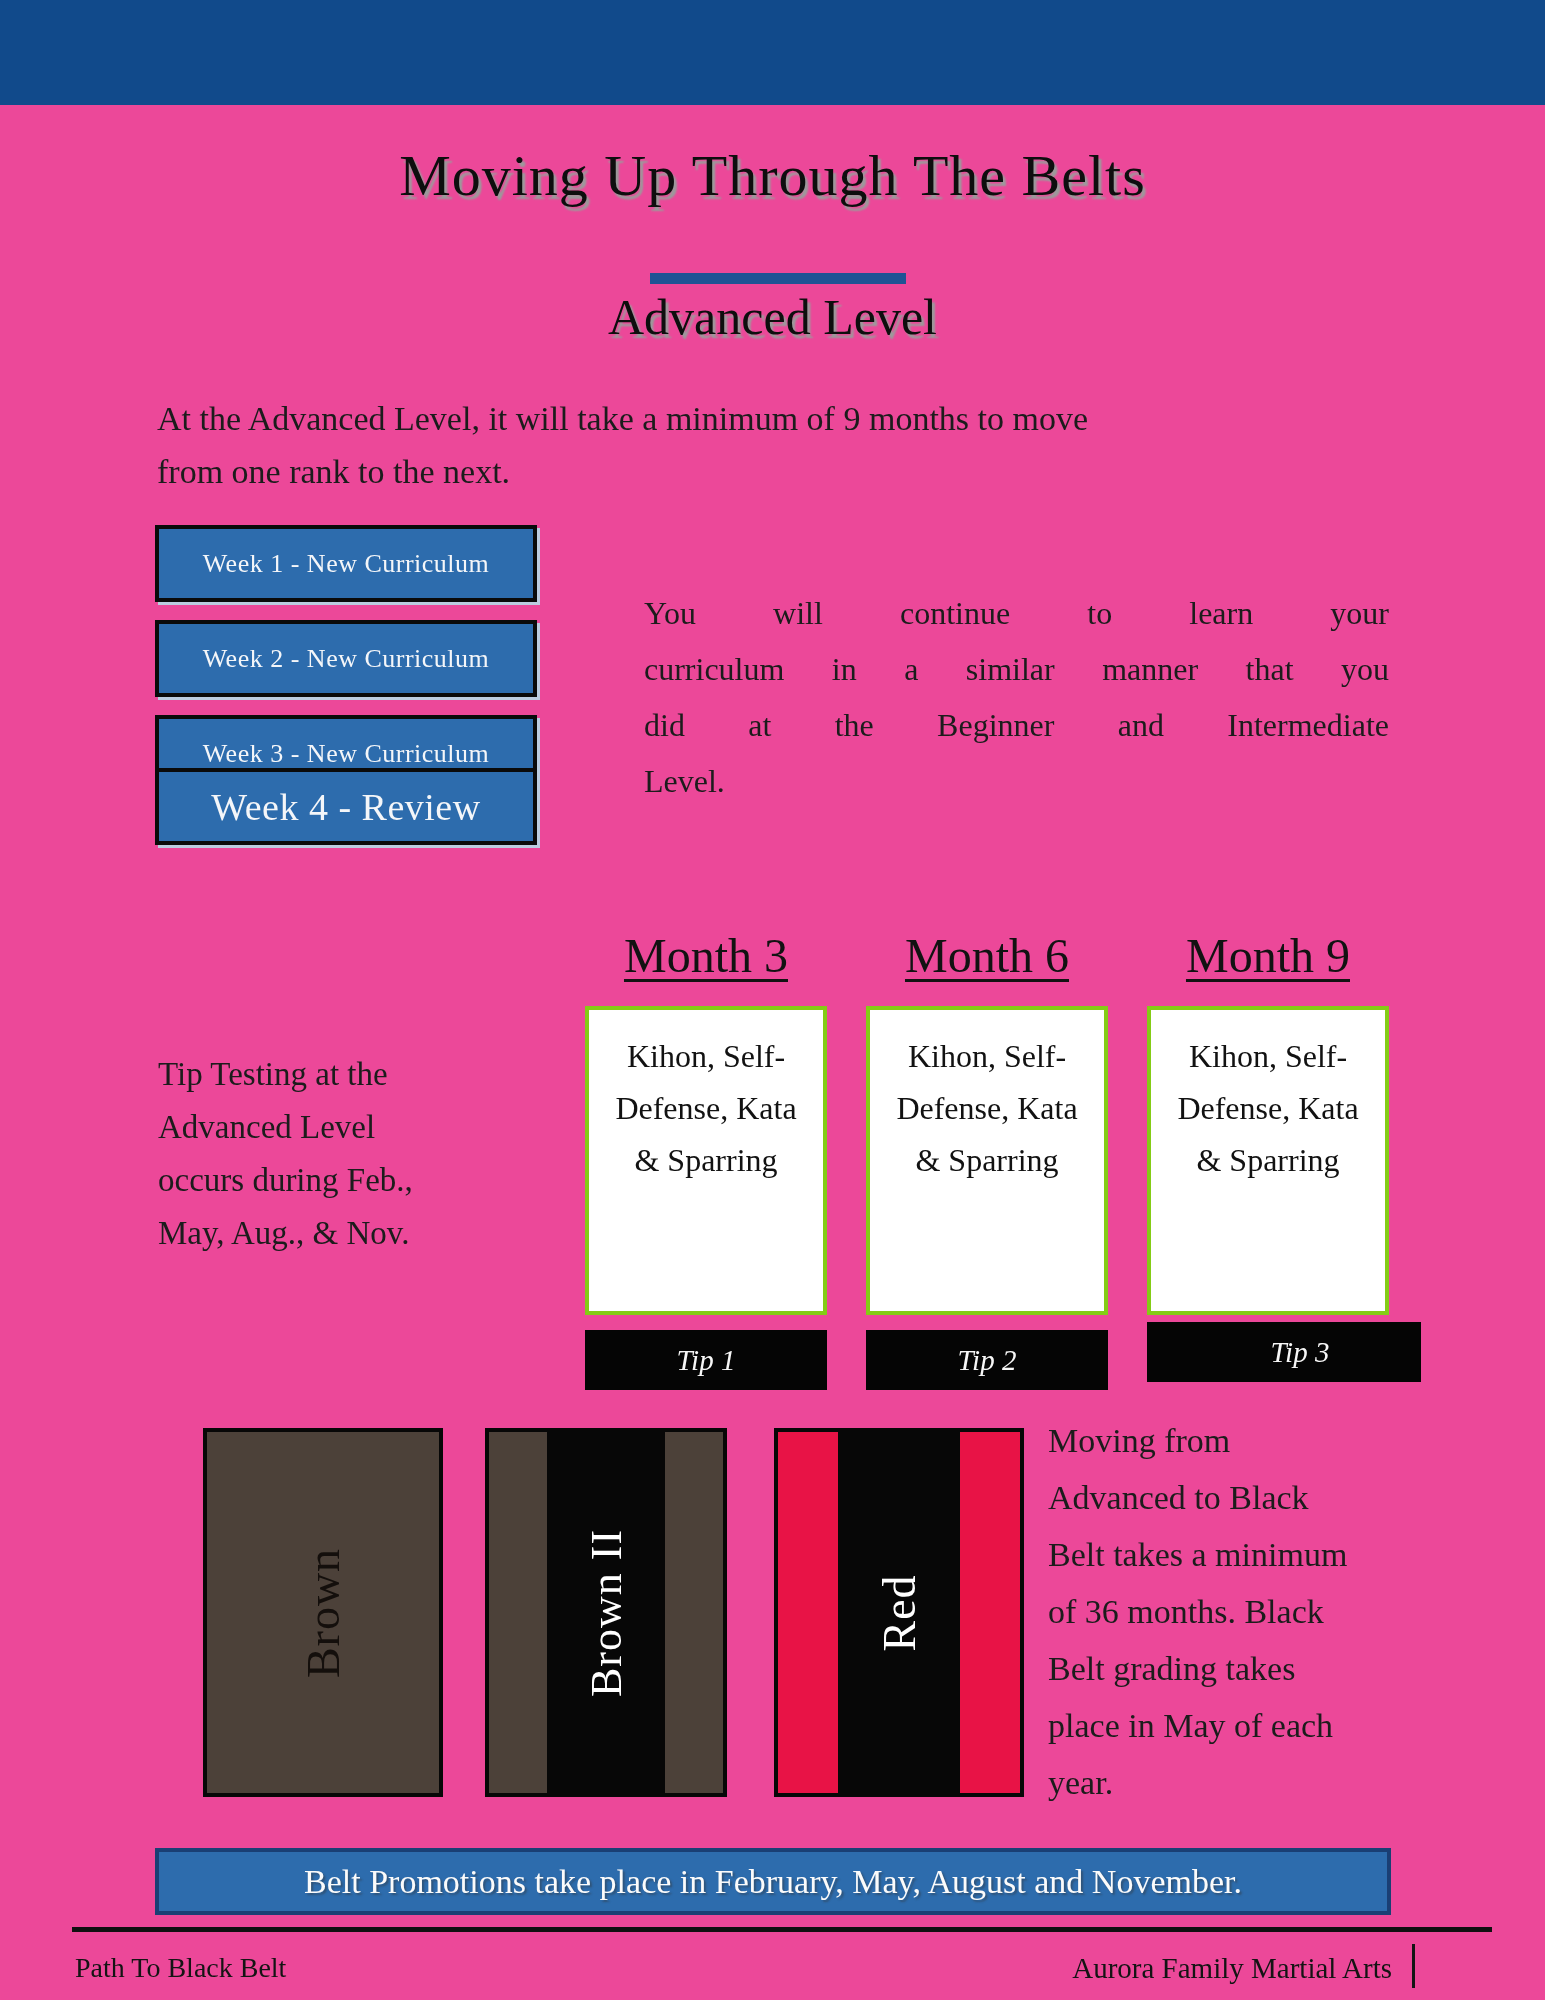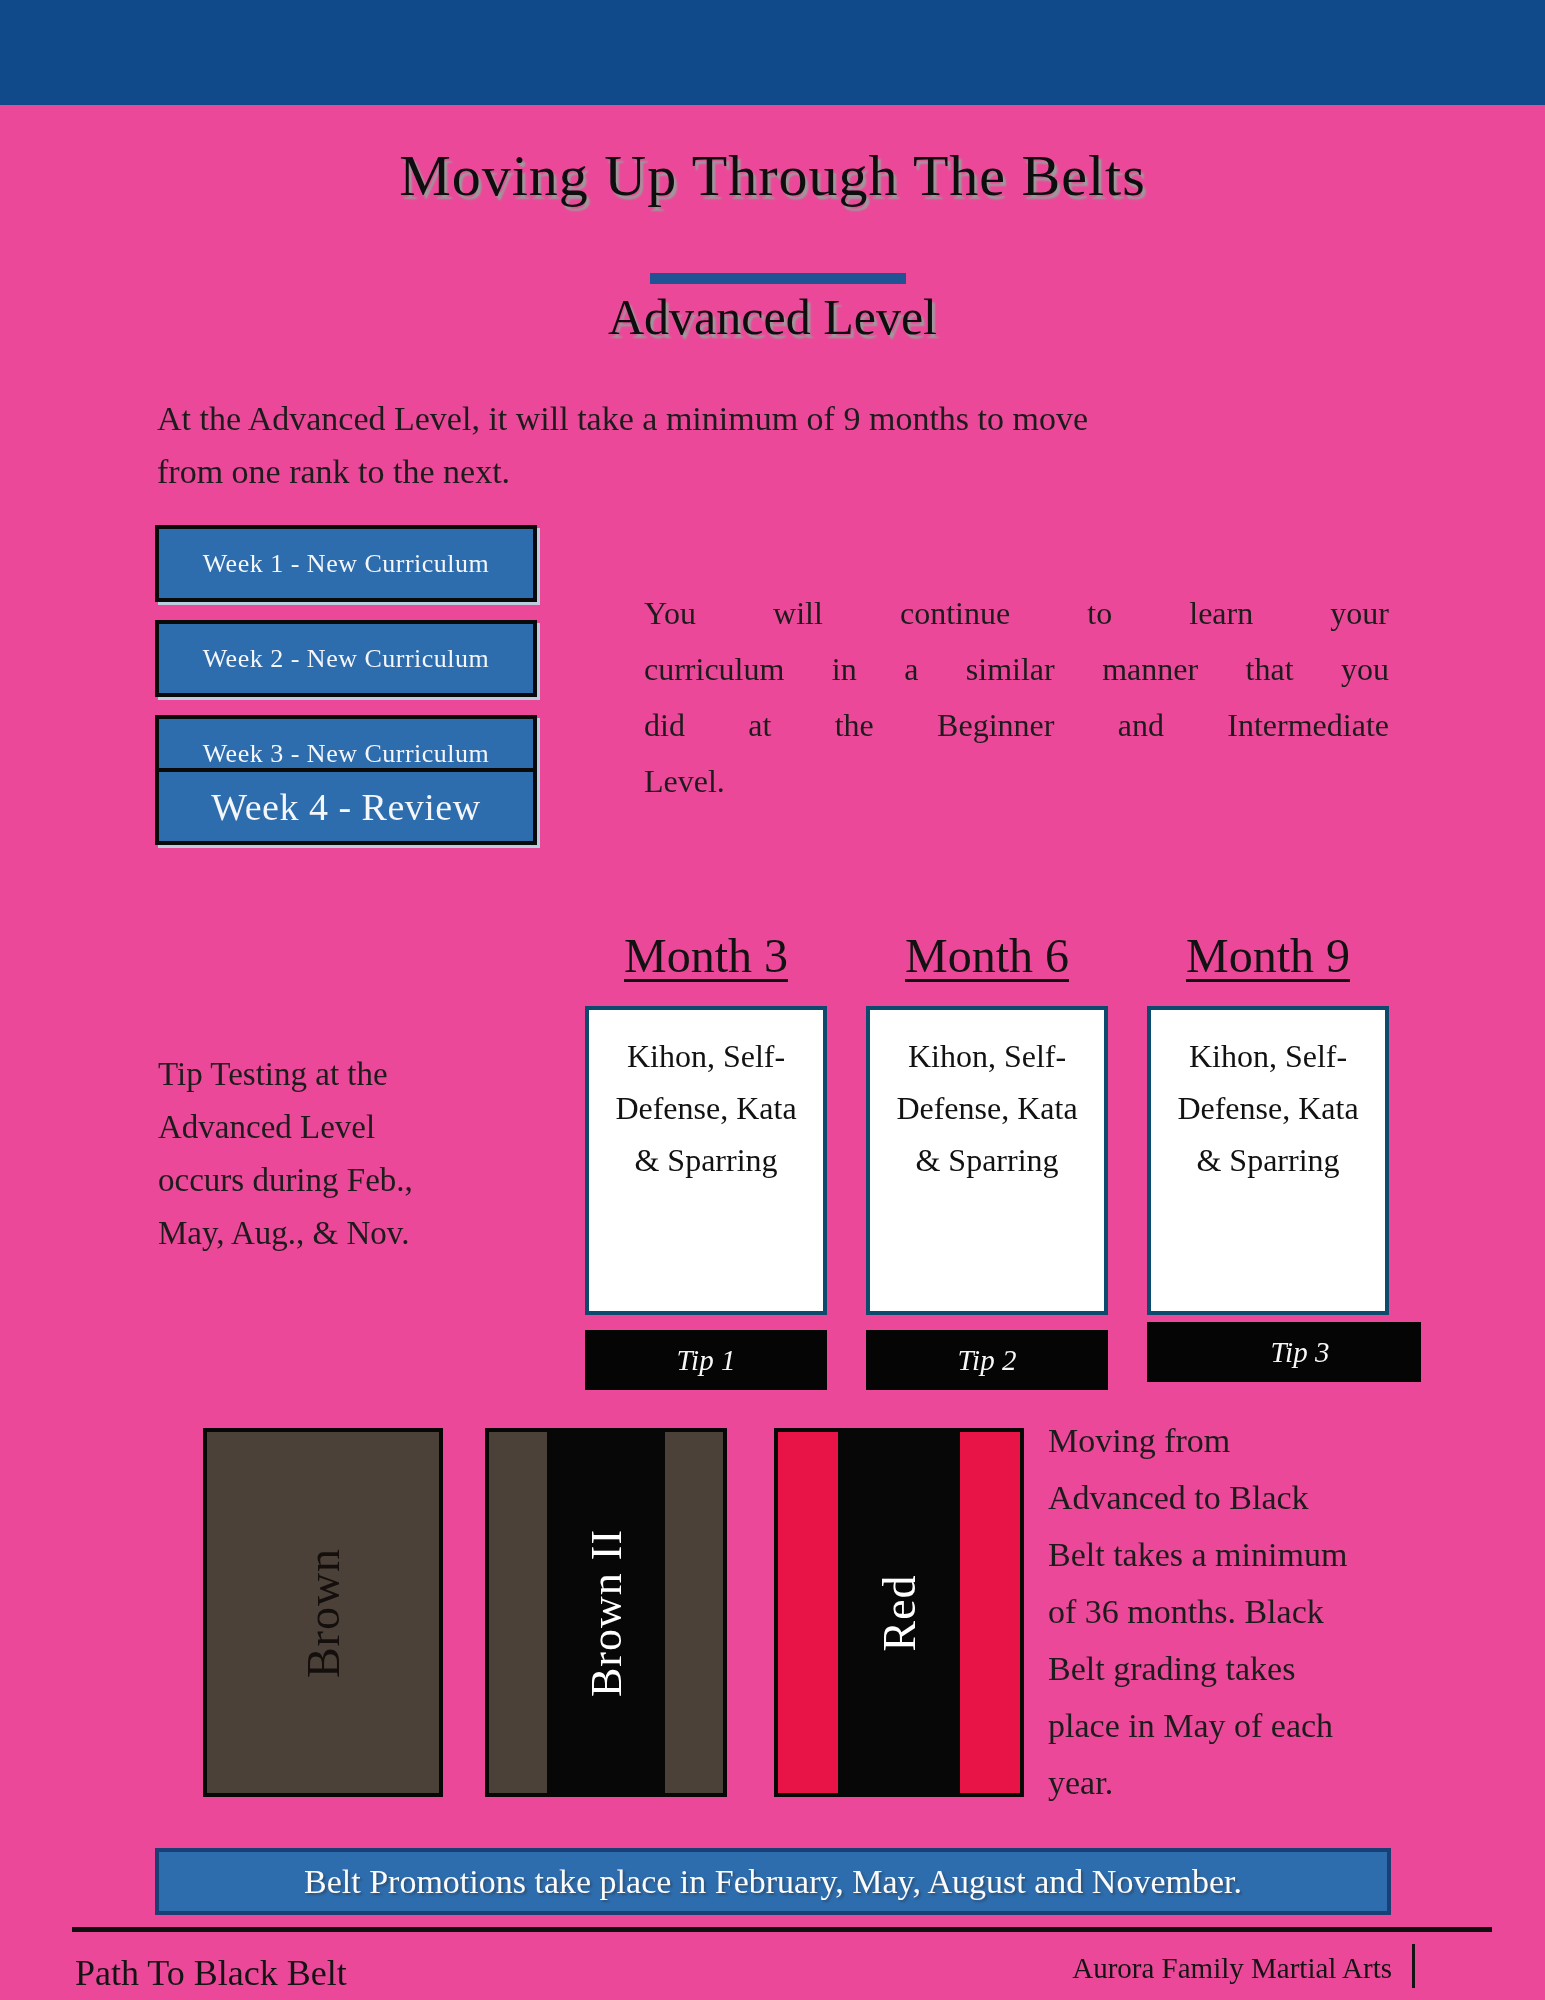--- a/index.html
+++ b/index.html
@@ -72,21 +72,21 @@
     text-align: center;
     font-size: 48px;
     color: #121212;
     text-decoration: underline;
     text-underline-offset: 7px;
     text-decoration-thickness: 3px;
   }
   .month-box {
     top: 1006px; width: 242px; height: 309px;
     background: #ffffff;
-    border: 4px solid #0c4a6e;
+    border: 4px solid #84cc16;
     box-sizing: border-box;
     text-align: center;
   }
   .month-box .content {
     padding: 20px 18px 0 18px;
     font-size: 32px;
     line-height: 52px;
     color: #121212;
   }
   .tip-bar {
@@ -145,21 +145,21 @@
     box-sizing: border-box;
     display: flex; align-items: center; justify-content: center;
     color: #fbfbfb;
     font-size: 34px;
     text-shadow: 2px 2px 2px rgba(50,50,50,0.45);
   }
 
   .footer-rule { left: 72px; top: 1927px; width: 1420px; height: 5px; background: #101010; }
   .footer-left {
     left: 75px; top: 1952px;
-    font-size: 36px; color: #141414;
+    font-size: 28px; color: #141414;
   }
   .footer-right {
     left: 992px; top: 1952px; width: 400px;
     text-align: right;
     font-size: 29px; color: #141414;
   }
   .footer-bar { left: 1412px; top: 1944px; width: 3px; height: 44px; background: #141414; }
 </style>
 </head>
 <body>

